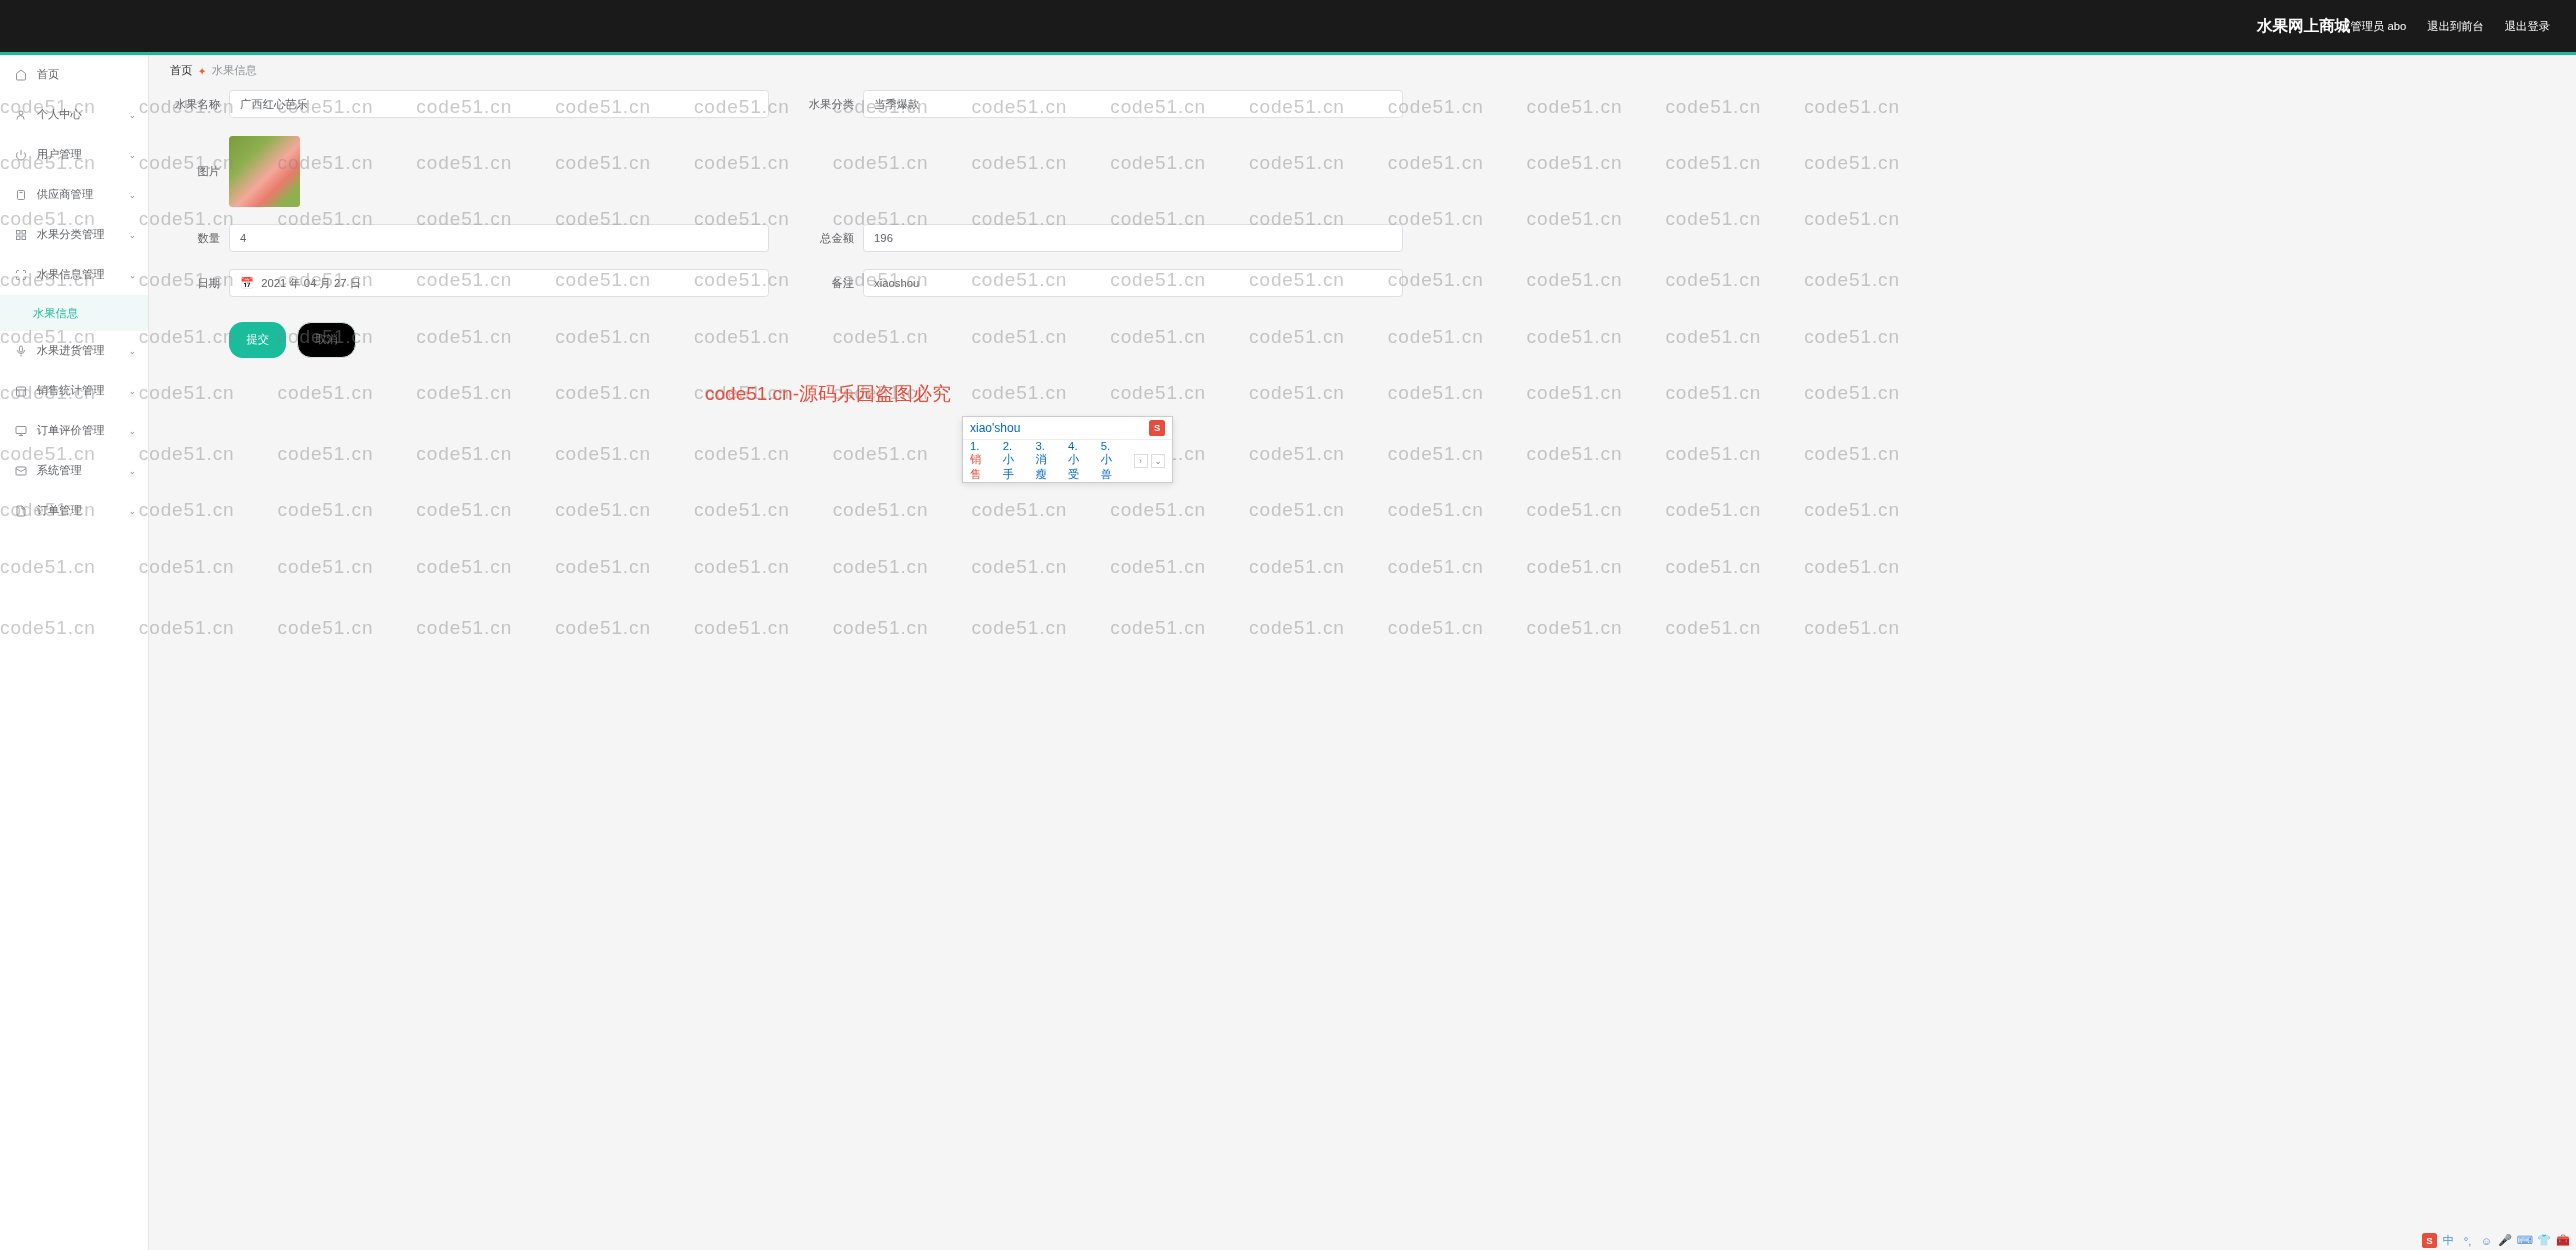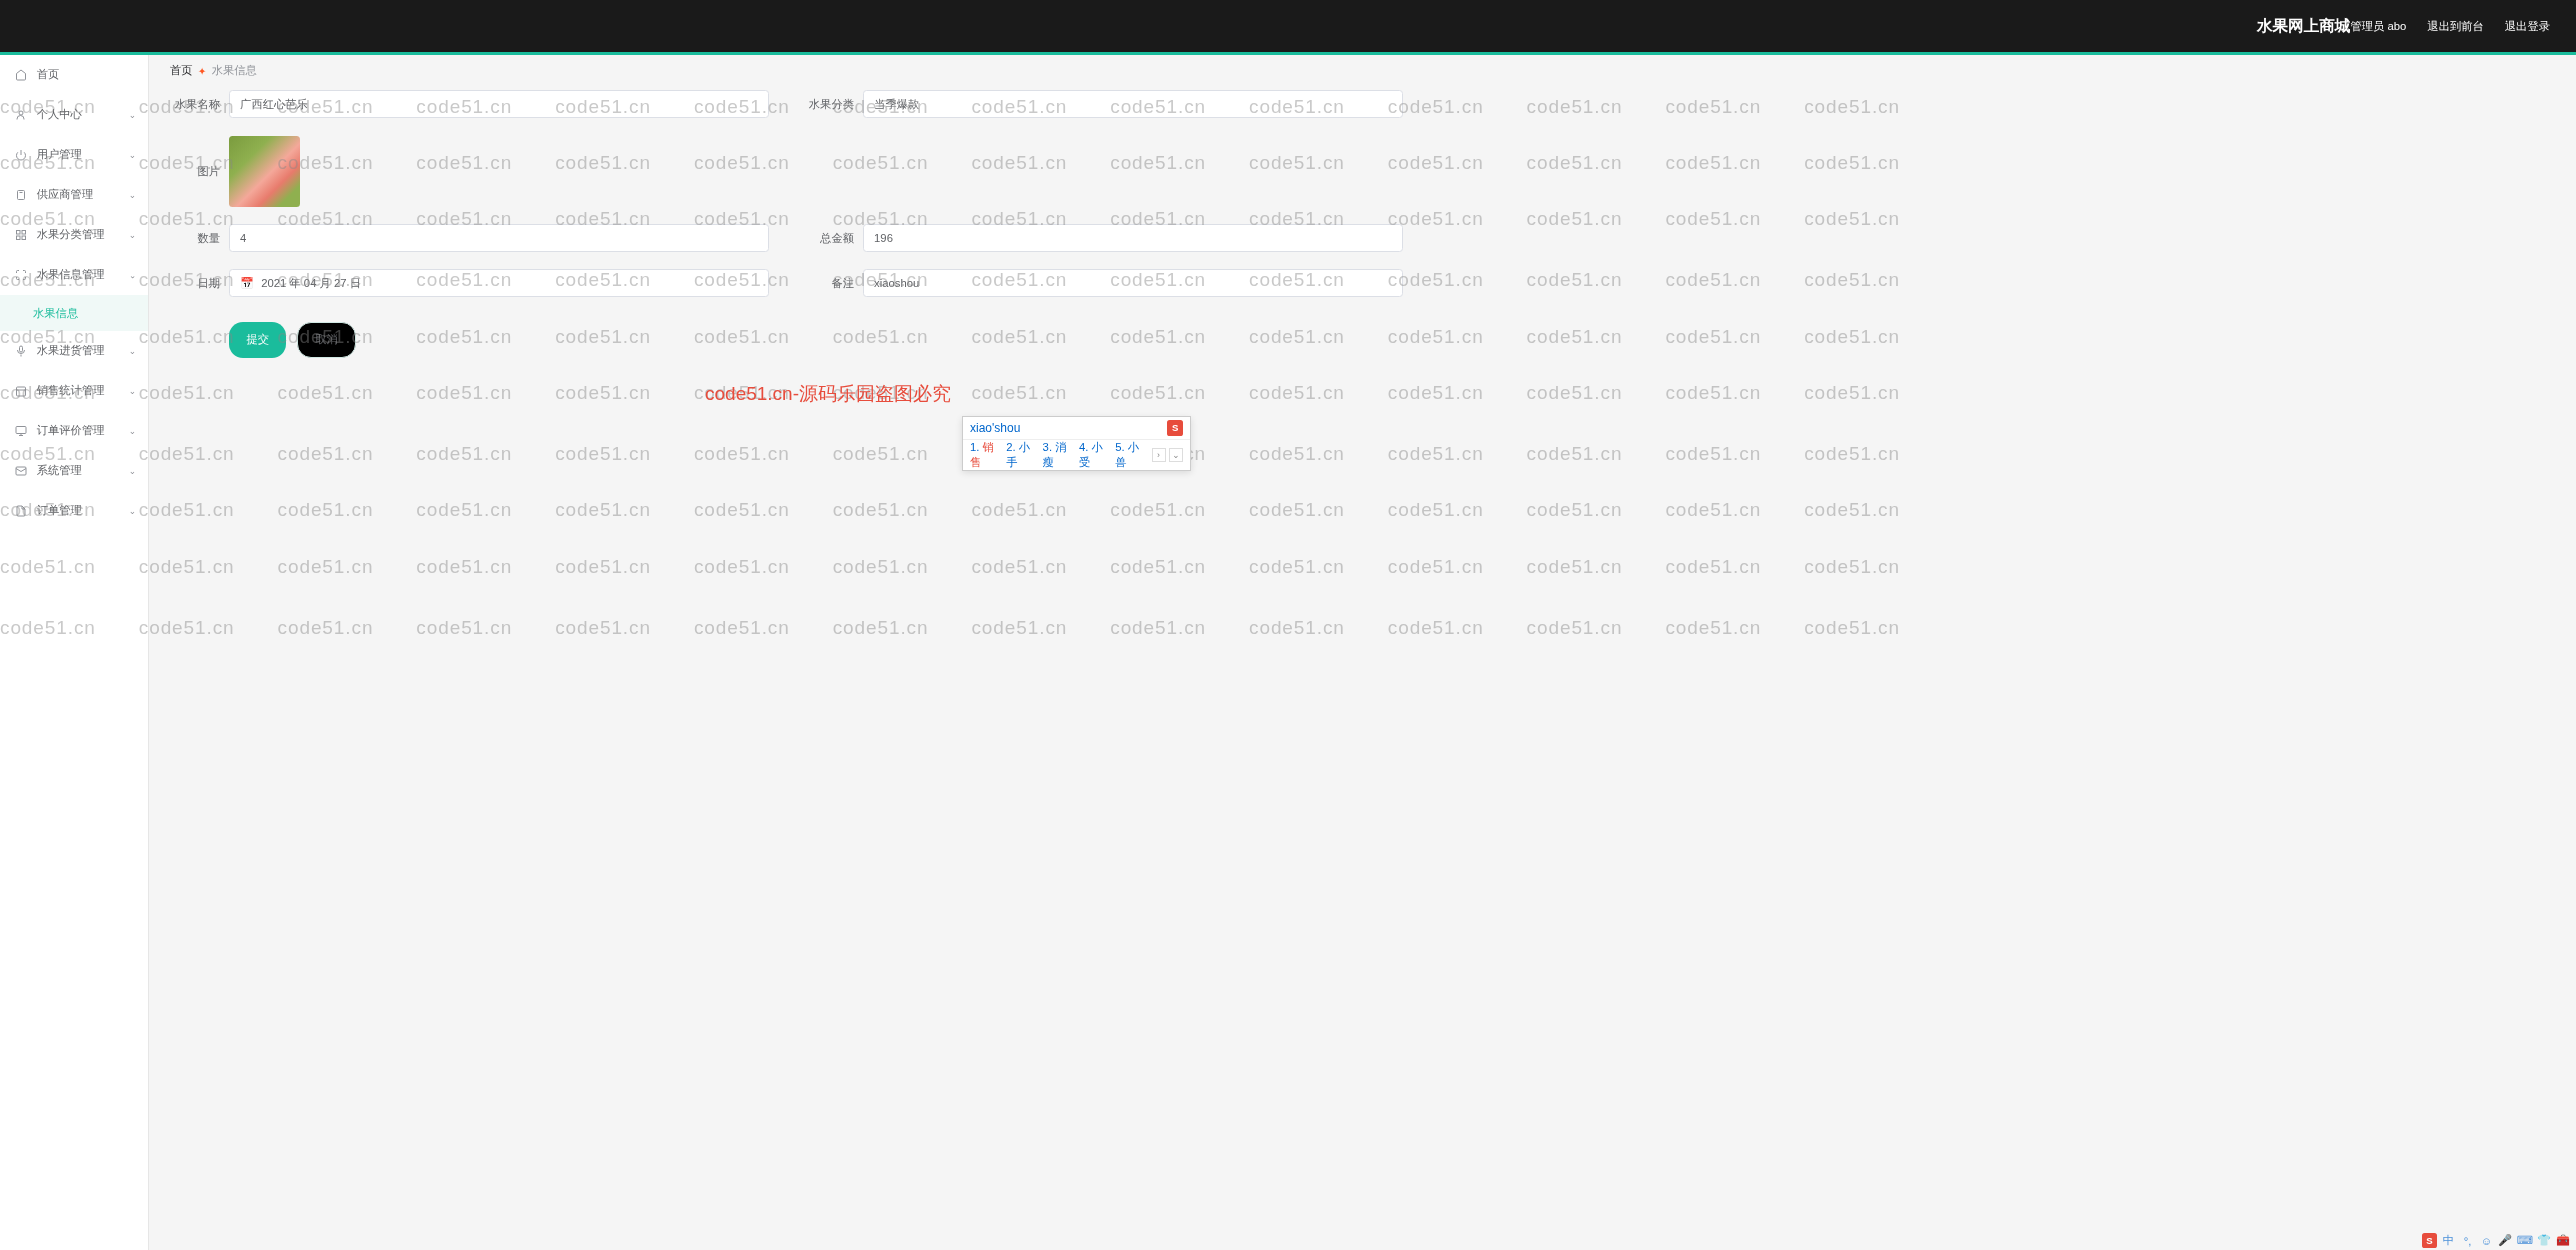--- a/index.html
+++ b/index.html
@@ -38,21 +38,21 @@
 .guava { width: 100%; height: 100%; background: linear-gradient(135deg, #7a9b3e 0%, #8fb04f 30%, #f4a89a 55%, #e87b6c 70%, #8fb04f 85%); }
 
 .date-input { display: flex; align-items: center; gap: 7px; width: 156px; }
 .date-icon { color: #c0c4cc; }
 
 .actions { grid-column: 1 / -1; display: flex; gap: 10.4px; margin-top: 7px; padding-left: 59px; }
 .btn { height: 36px; padding: 0 17.4px; border-radius: 14px; border: none; cursor: pointer; font-size: 11.3px; }
 .btn-primary { background: #1abc9c; color: #fff; }
 .btn-default { background: #000000; color: #606266; border: 0.9px solid #d0e8e3; }
 
-.ime-popup { position: absolute; left: 813px; top: 361px; width: 229px; background: #fff; border: 0.9px solid #ccc; box-shadow: 0 1.7px 7px rgba(0,0,0,.12); z-index: 100; }
+.ime-popup { position: absolute; left: 813px; top: 361px; width: 211px; background: #fff; border: 0.9px solid #ccc; box-shadow: 0 1.7px 7px rgba(0,0,0,.12); z-index: 100; }
 .ime-input-row { padding: 3.5px 7px; display: flex; align-items: center; justify-content: space-between; }
 .ime-pinyin { color: #0066cc; font-size: 12px; }
 .ime-logo { width: 15.6px; height: 15.6px; background: #e74c3c; border-radius: 2.6px; display: flex; align-items: center; justify-content: center; color: #fff; font-size: 9.6px; font-weight: bold; }
 .ime-candidates { padding: 0 7px; display: flex; gap: 12px; align-items: center; border-top: 0.9px solid #eee; }
 .ime-cand { font-size: 11.3px; }
 .ime-cand .num { color: #0066cc; }
 .ime-cand:first-child .txt { color: #e74c3c; }
 .ime-cand .txt { color: #0066cc; }
 .ime-nav { margin-left: auto; display: flex; gap: 3.5px; }
 .ime-arrow { width: 14px; height: 14px; border: 0.9px solid #ddd; display: flex; align-items: center; justify-content: center; font-size: 8.7px; color: #888; }

